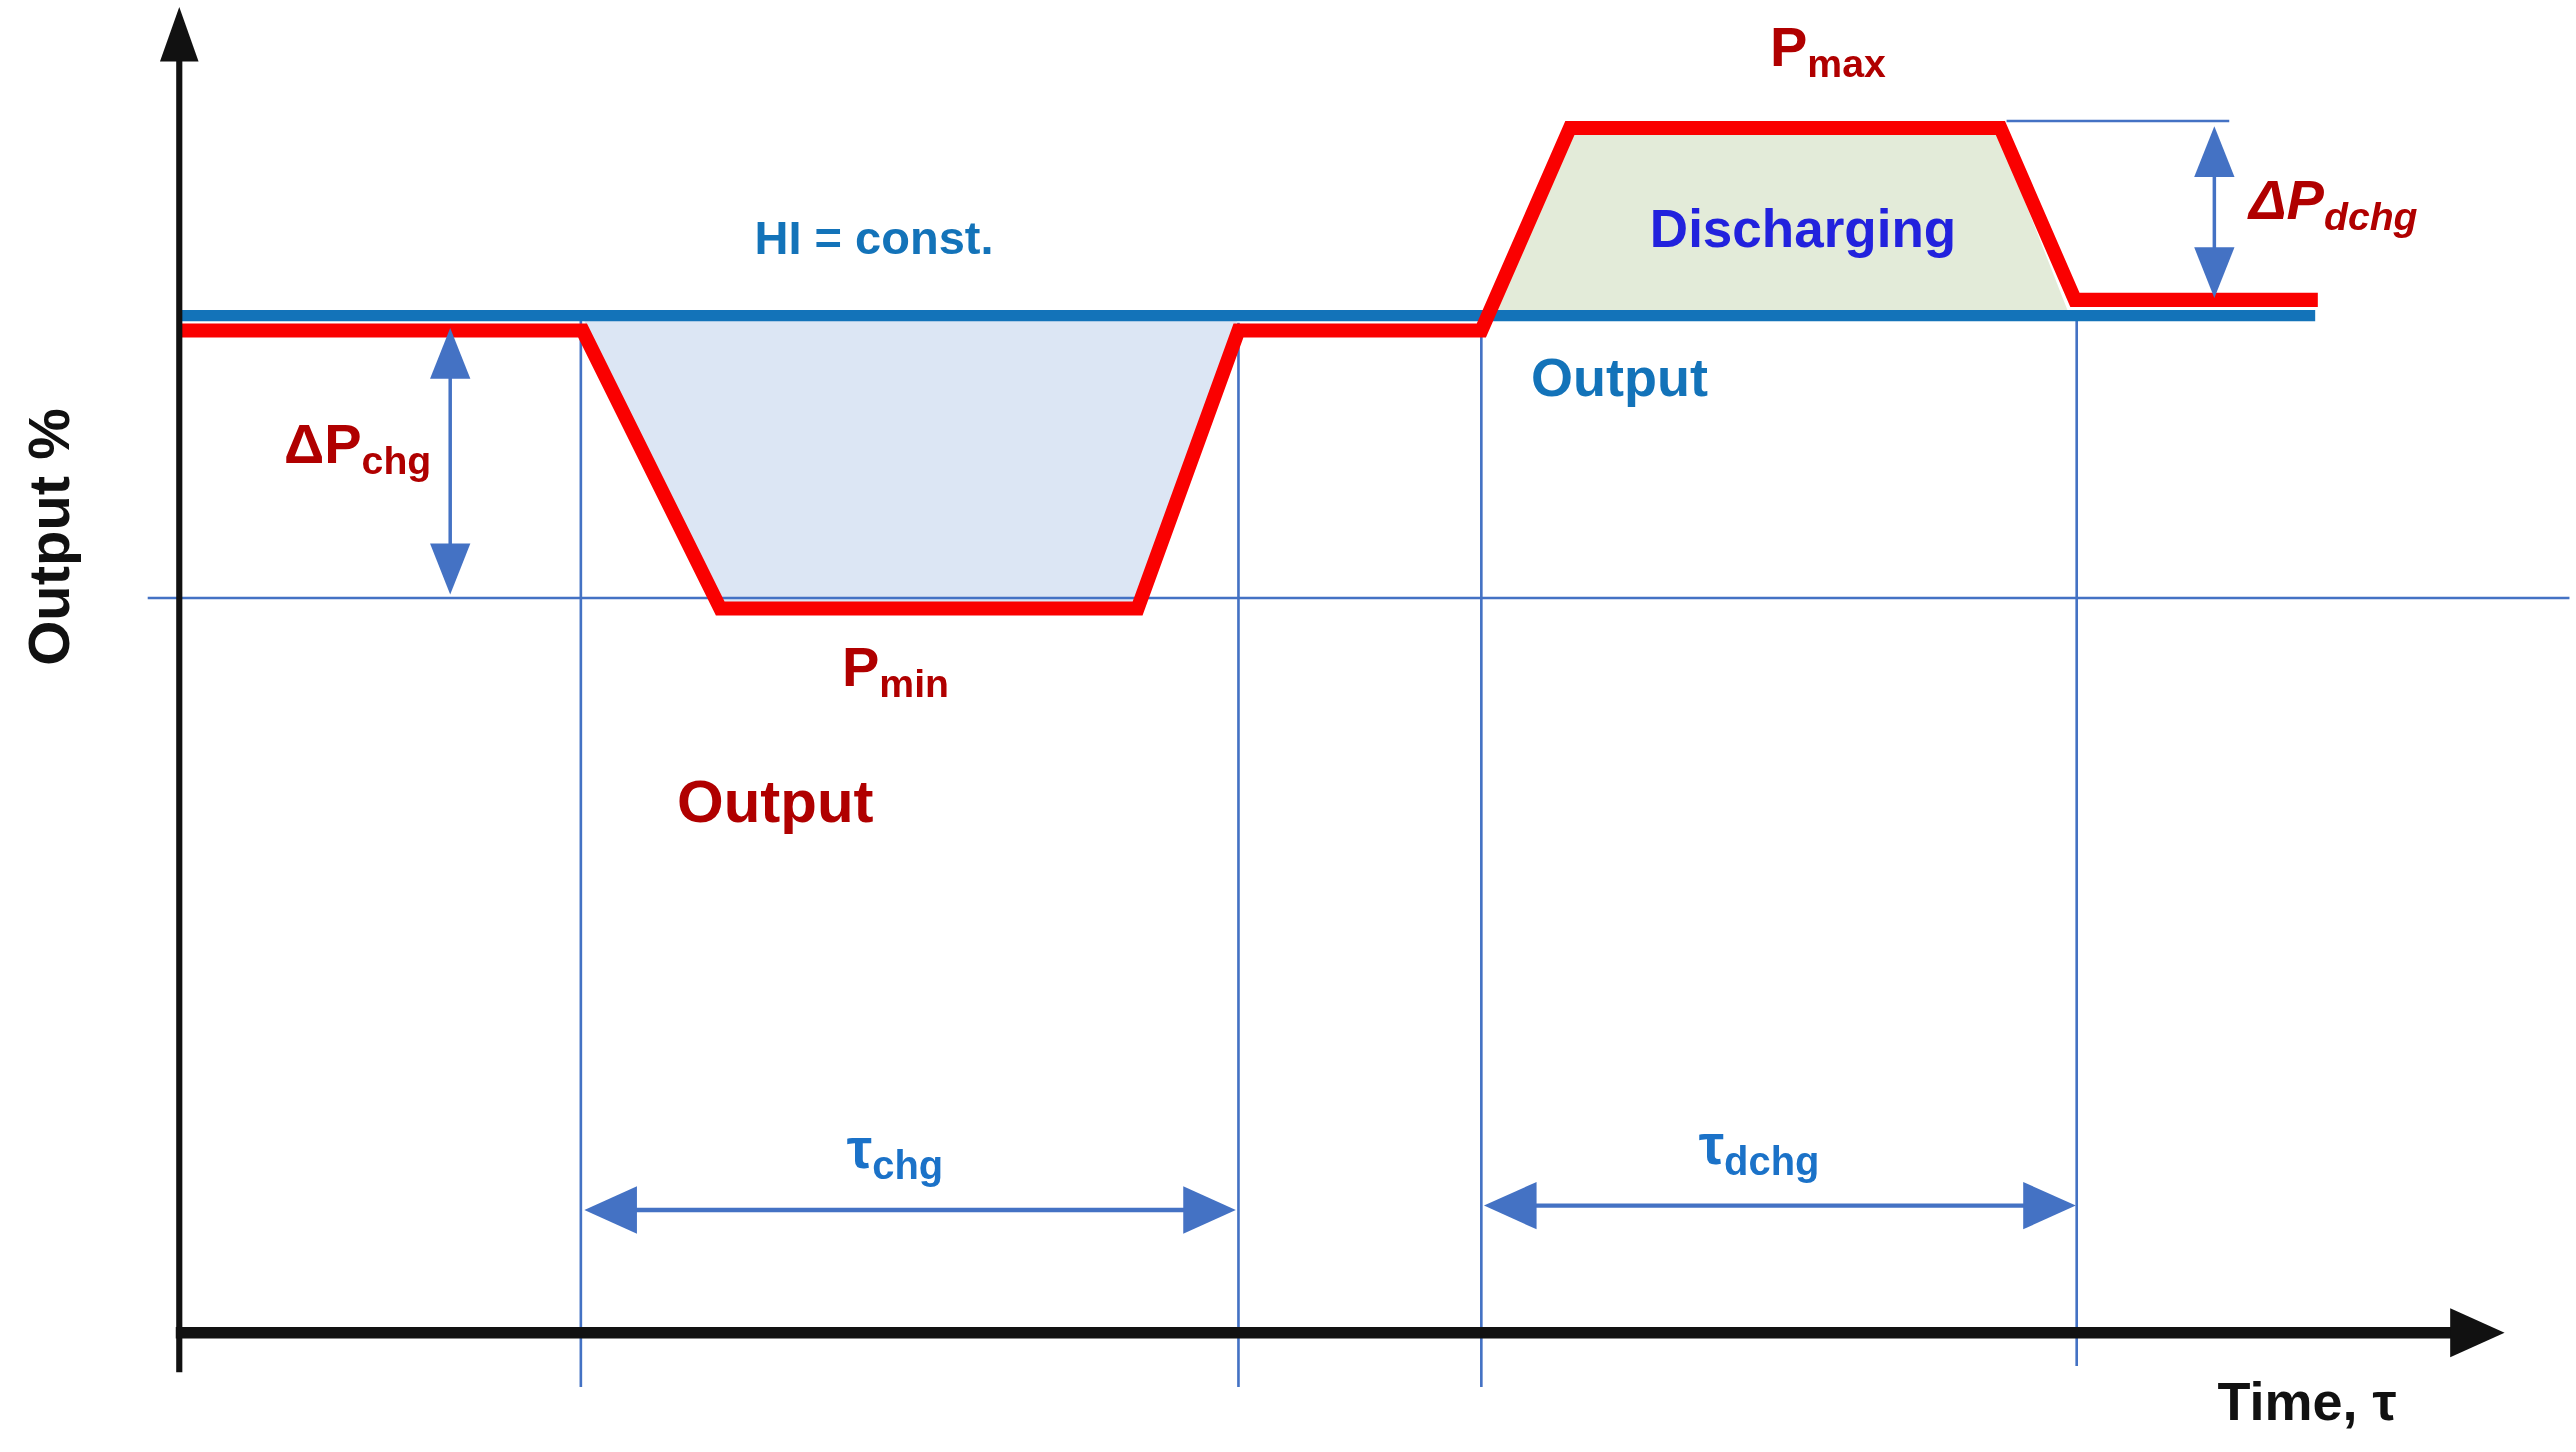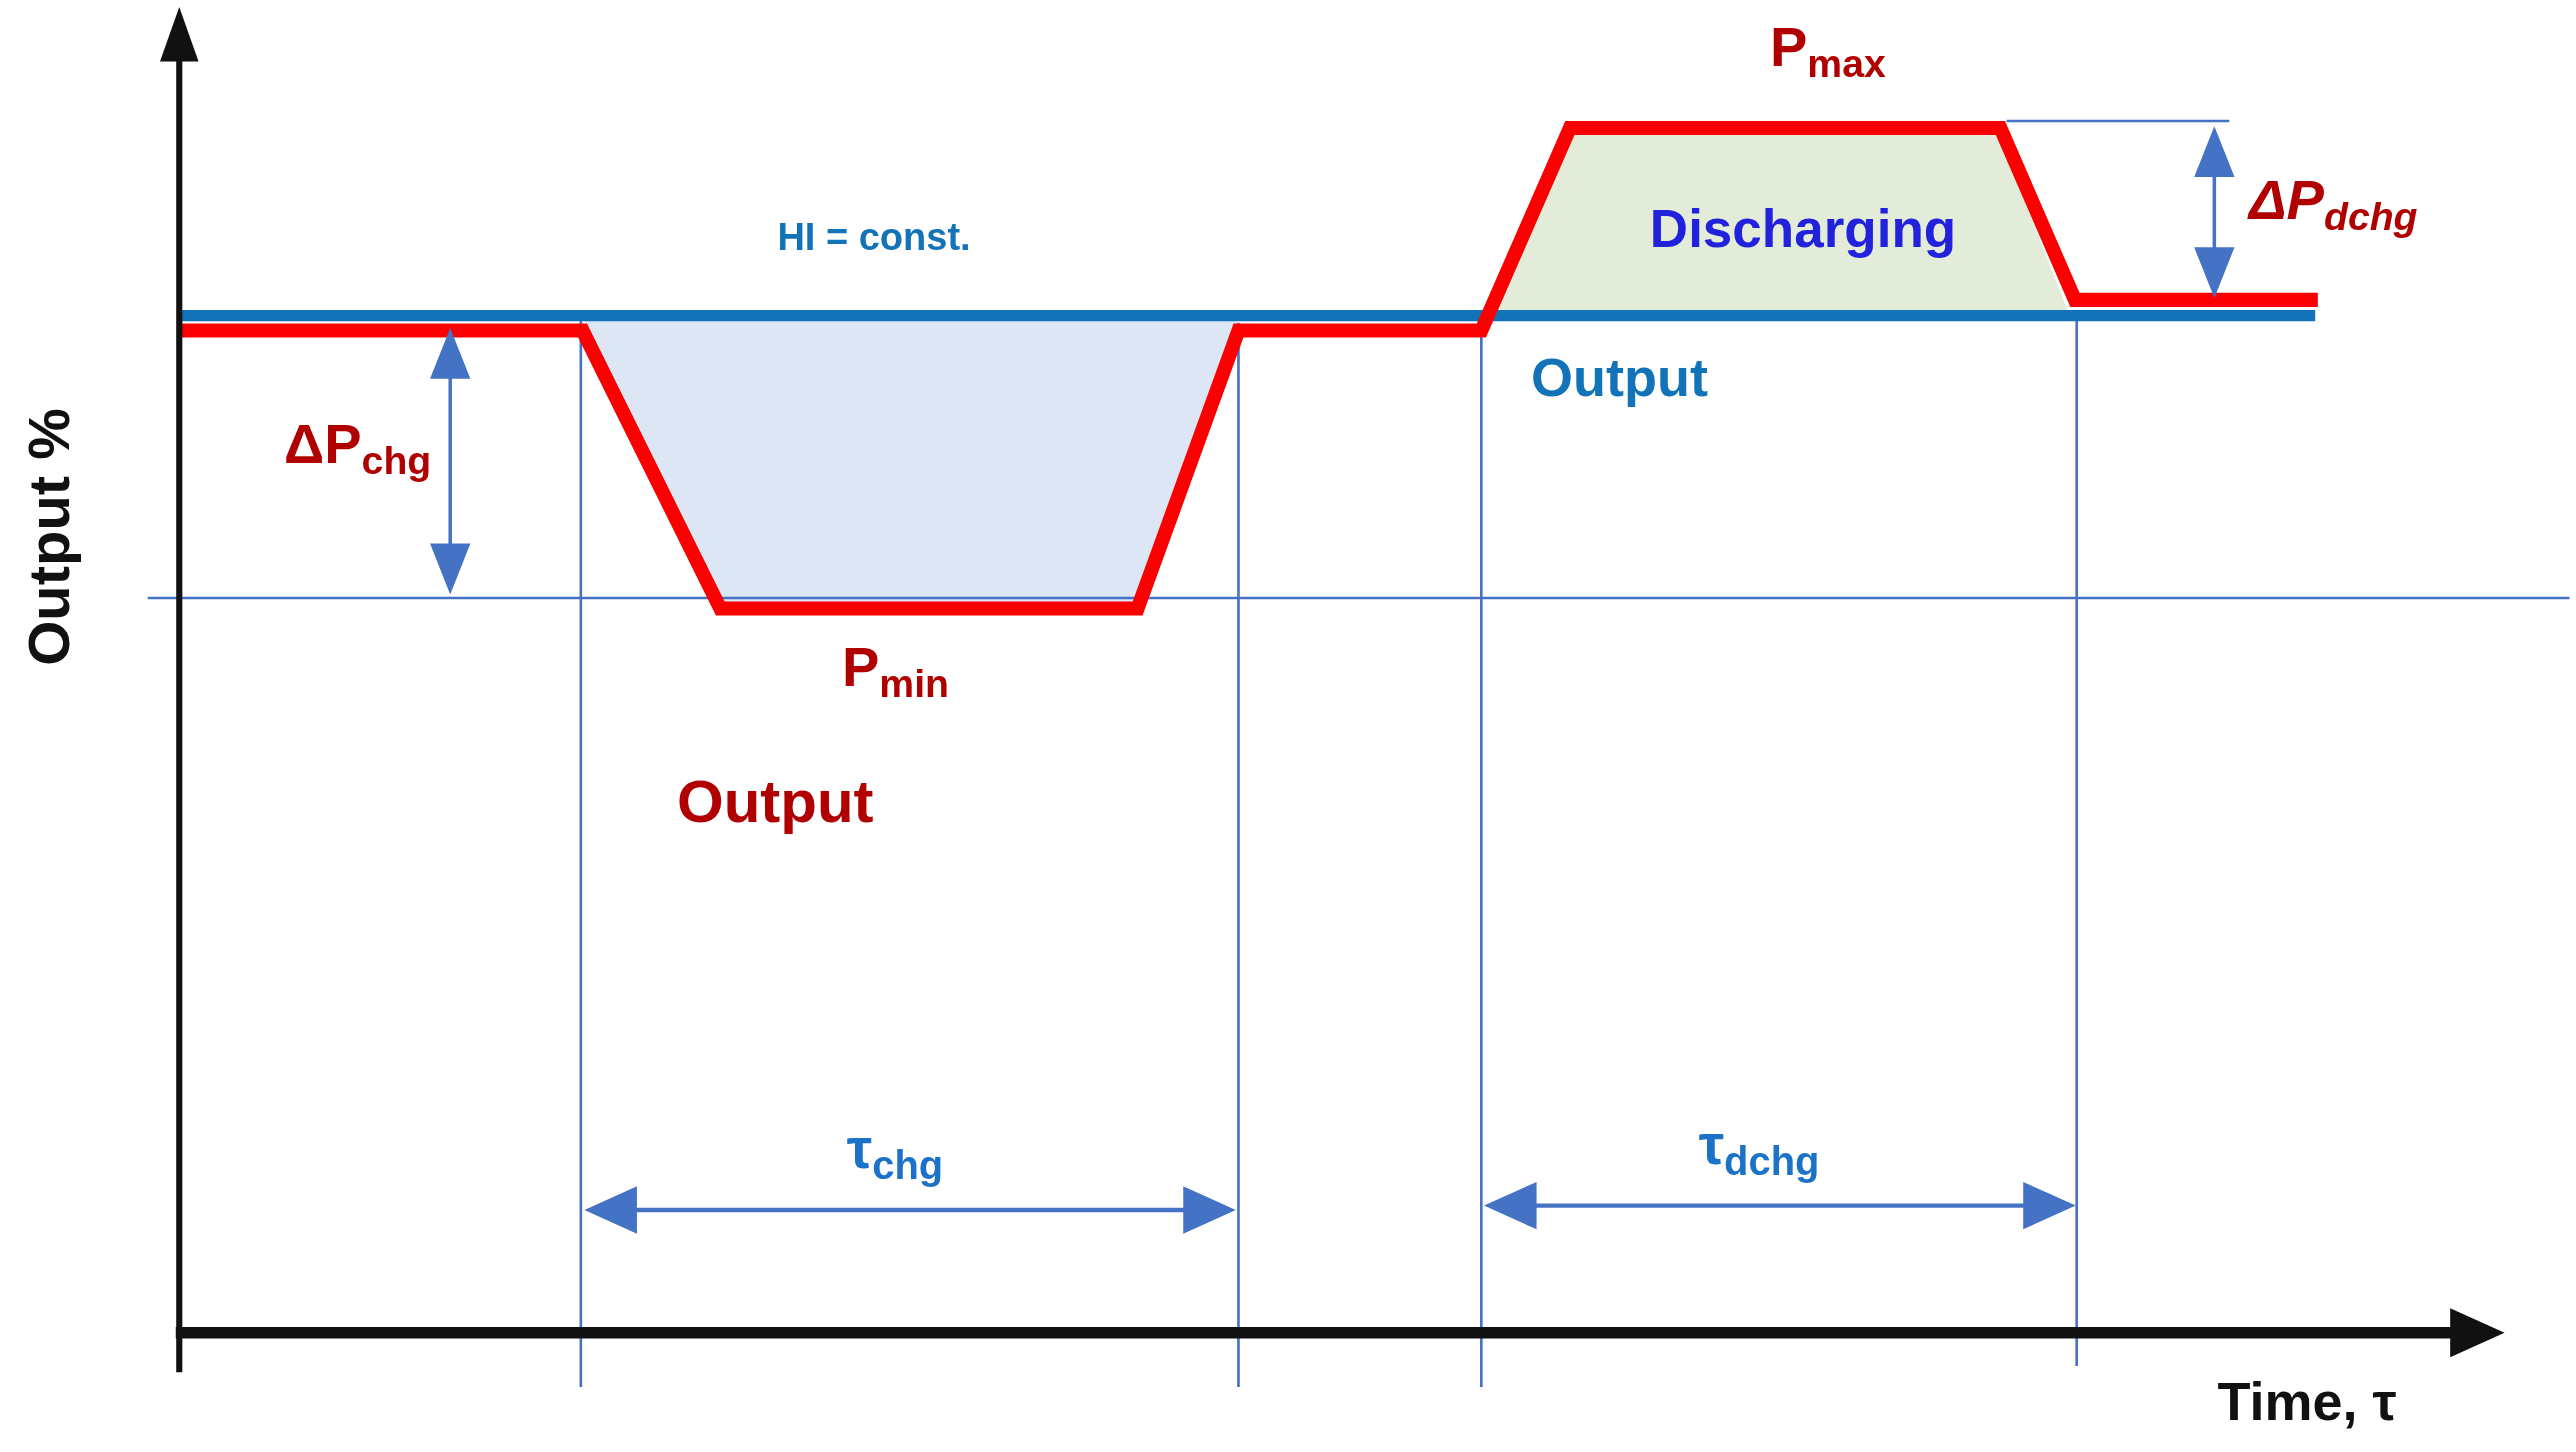--- a/index.html
+++ b/index.html
@@ -19,21 +19,21 @@
     line-height: 1.0;
   }
   .centered { transform: translate(-50%, -50%); }
   .rot90 { transform: translate(-50%, -50%) rotate(-90deg); }
   .blk   { color: #111111; font-size: 58px; }
   .timelbl { color: #111111; font-size: 54px; }
   .office-blue { color: #1373b9; }
   .zone-blue { color: #2222dd; margin-top: 20px; }
   .dark-red { color: #b00000; }
   .tau-blue { color: #1b72c8; }
-  .sz58 { font-size: 38px; }
+  .sz58 { font-size: 47px; }
   .sz60 { font-size: 53px; }
   .sz62 { font-size: 54px; line-height: 67px; }
   .sz64 { font-size: 56px; }
   .sz68 { font-size: 60px; line-height: 77px; }
   .sz54 { font-size: 57px; }
   .sub { font-size: 0.70em; vertical-align: -0.28em; font-weight: bold; }
 </style>
 </head>
 <body>
 

